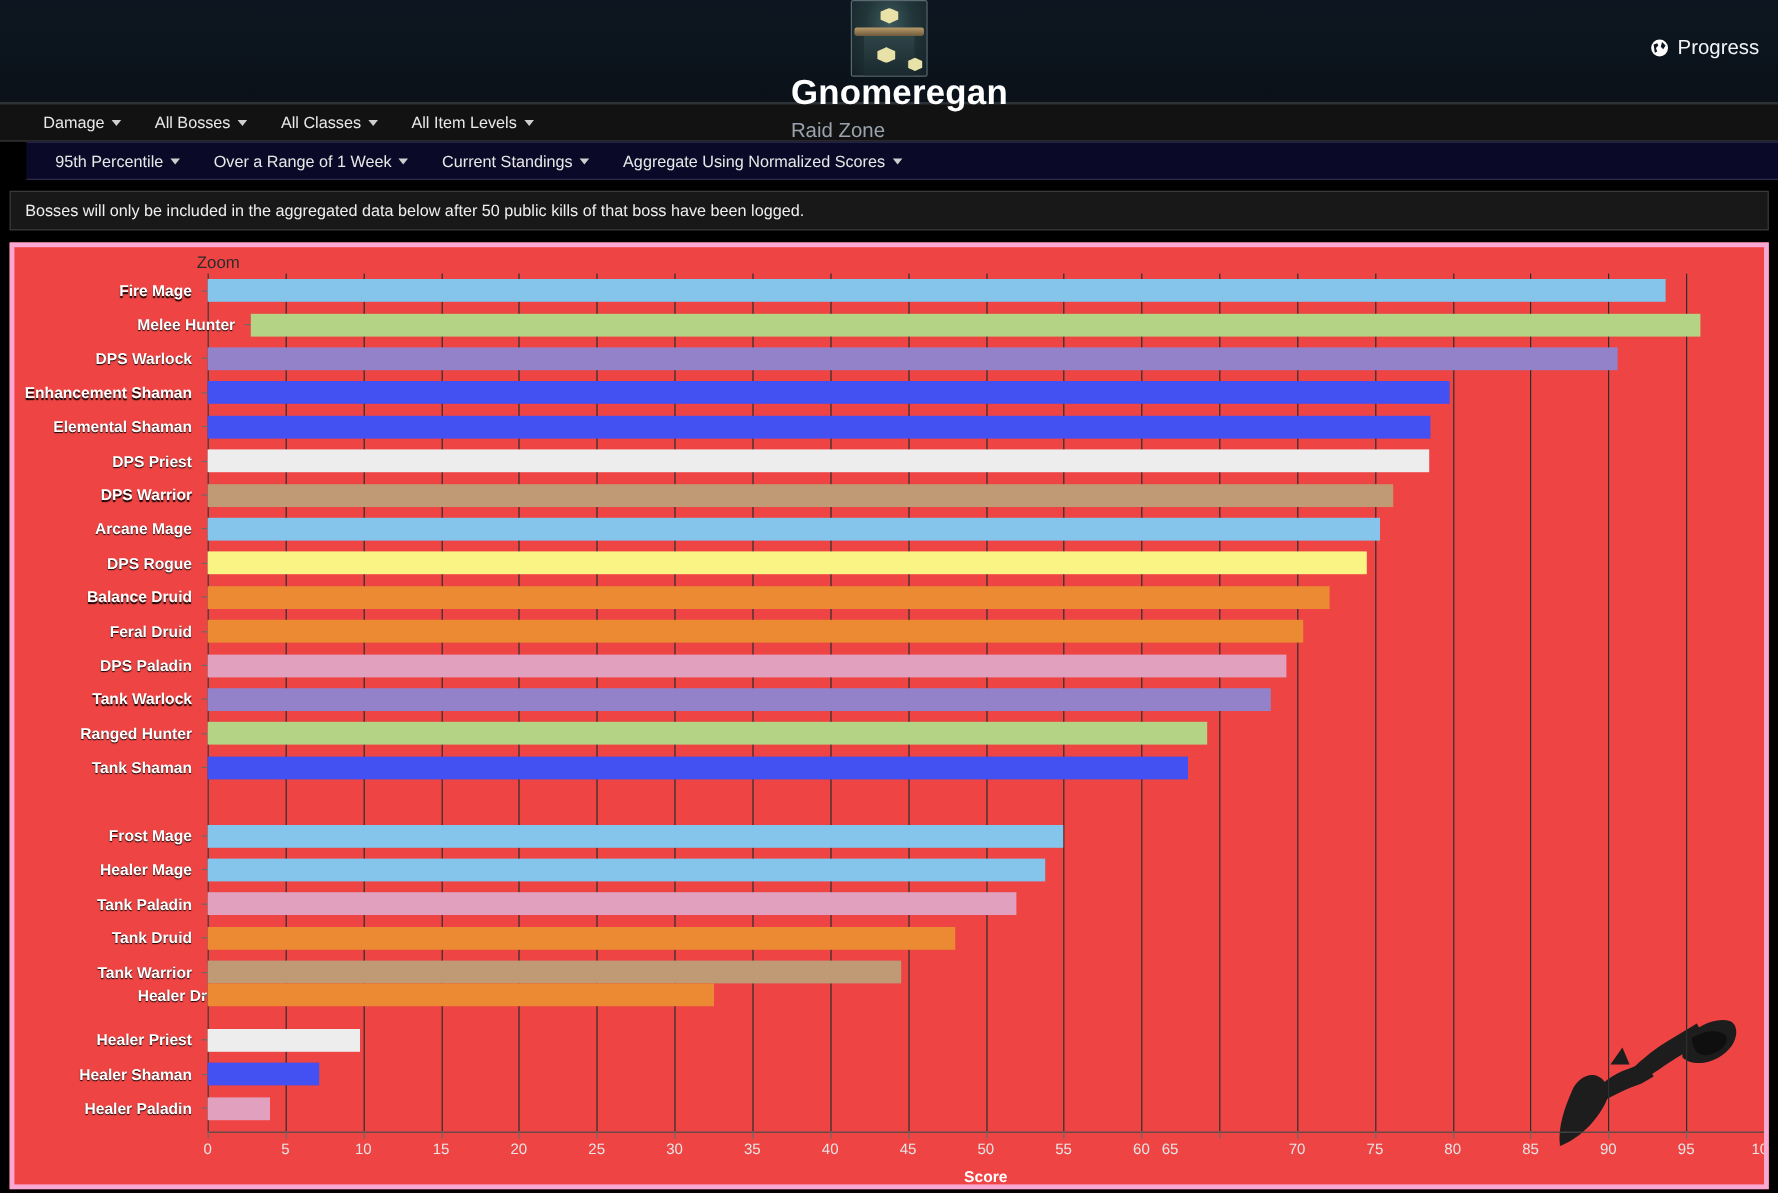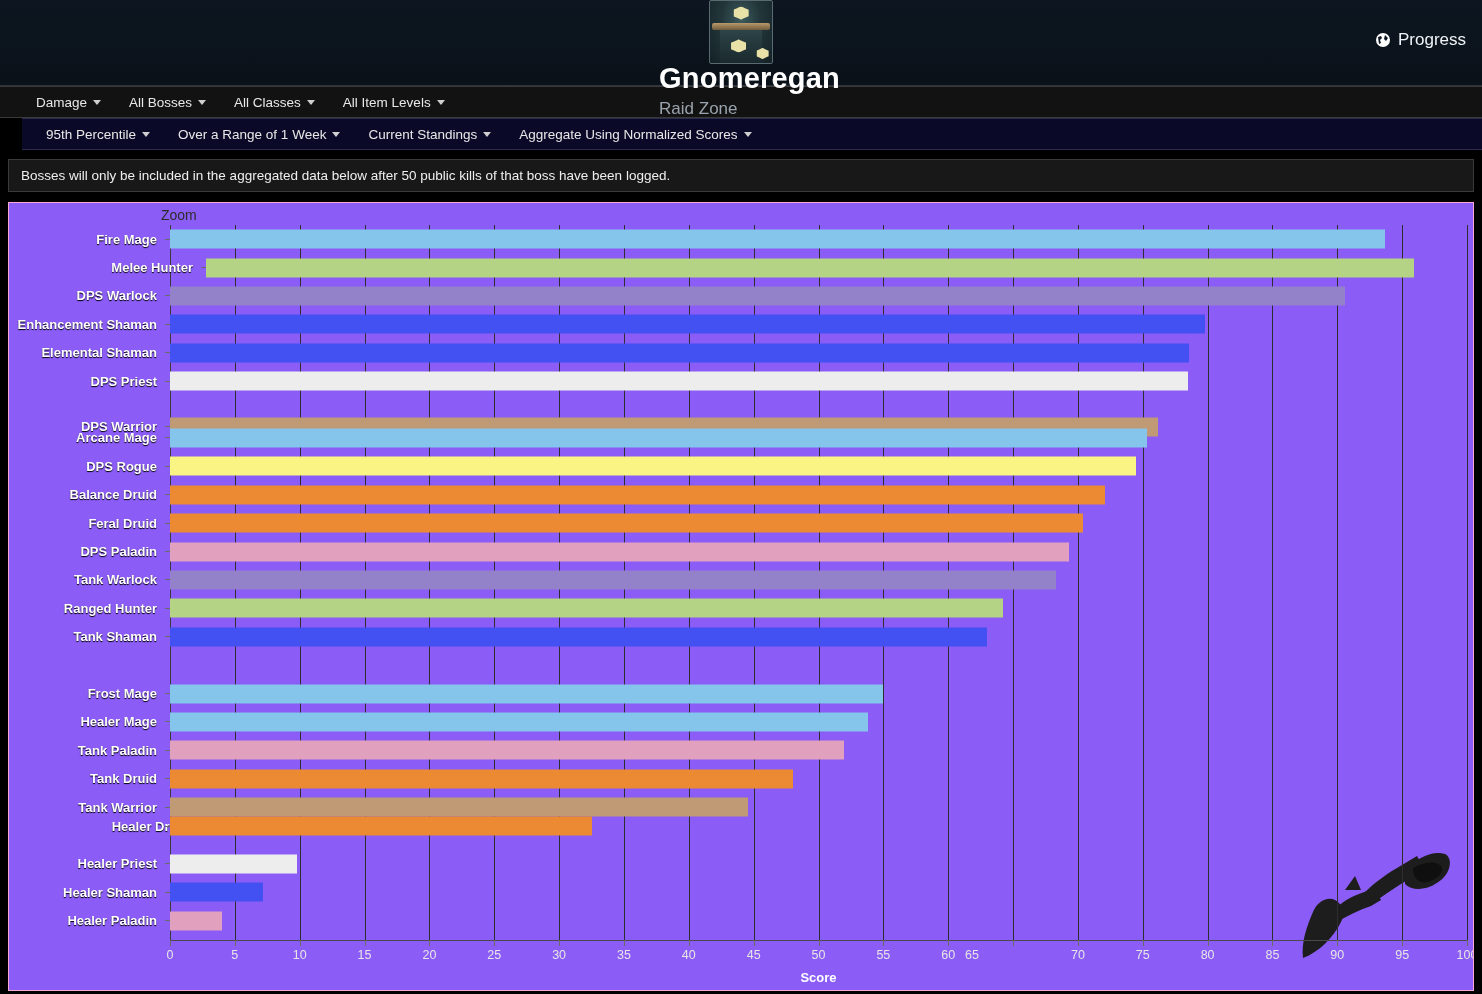--- a/index.html
+++ b/index.html
@@ -108,22 +108,22 @@
     background: #181818;
     border: 1px solid #3a3a3a;
     color: #efefef;
     font-size: 13.5px;
     padding: 8px 12px;
   }
 
   
   .panel {
     margin: 10px 8px 0 8px;
-    border: 1px solid #f9a8d4;
-    background: #8b5cf6;
+    border: 4px solid #f9a8d4;
+    background: #ef4444;
     height: 789px;
     position: relative;
     overflow: hidden;
   }
   .watermark {
     position: absolute; right: 18px; bottom: 10px;
     width: 170px; height: 150px;
     opacity: 1;
     pointer-events: none;
   }
@@ -338,21 +338,21 @@
         <div class="row" style="top: 113.6px; align-items: center;">
           <div class="row-label">Elemental Shaman</div>
           <div class="tickmark"></div>
           <div class="bar" title="Elemental Shaman: 78.6" style="width: 1019.44px; background: rgb(67, 80, 242);"></div>
         </div>
         <div class="row" style="top: 142px;">
           <div class="row-label">DPS Priest</div>
           <div class="tickmark"></div>
           <div class="bar" title="DPS Priest: 78.5" style="width: 1018.14px; background: rgb(237, 237, 237);"></div>
         </div>
-        <div class="row" style="top: 170.4px; margin-top: 17px;">
+        <div class="row" style="top: 170.4px;">
           <div class="row-label">DPS Warrior</div>
           <div class="tickmark"></div>
           <div class="bar" title="DPS Warrior: 76.2" style="width: 988.314px; background: rgb(191, 154, 116);"></div>
         </div>
         <div class="row" style="top: 198.8px;">
           <div class="row-label">Arcane Mage</div>
           <div class="tickmark"></div>
           <div class="bar" title="Arcane Mage: 75.3" style="width: 976.641px; background: rgb(133, 197, 235);"></div>
         </div>
         <div class="row" style="top: 227.2px;">

